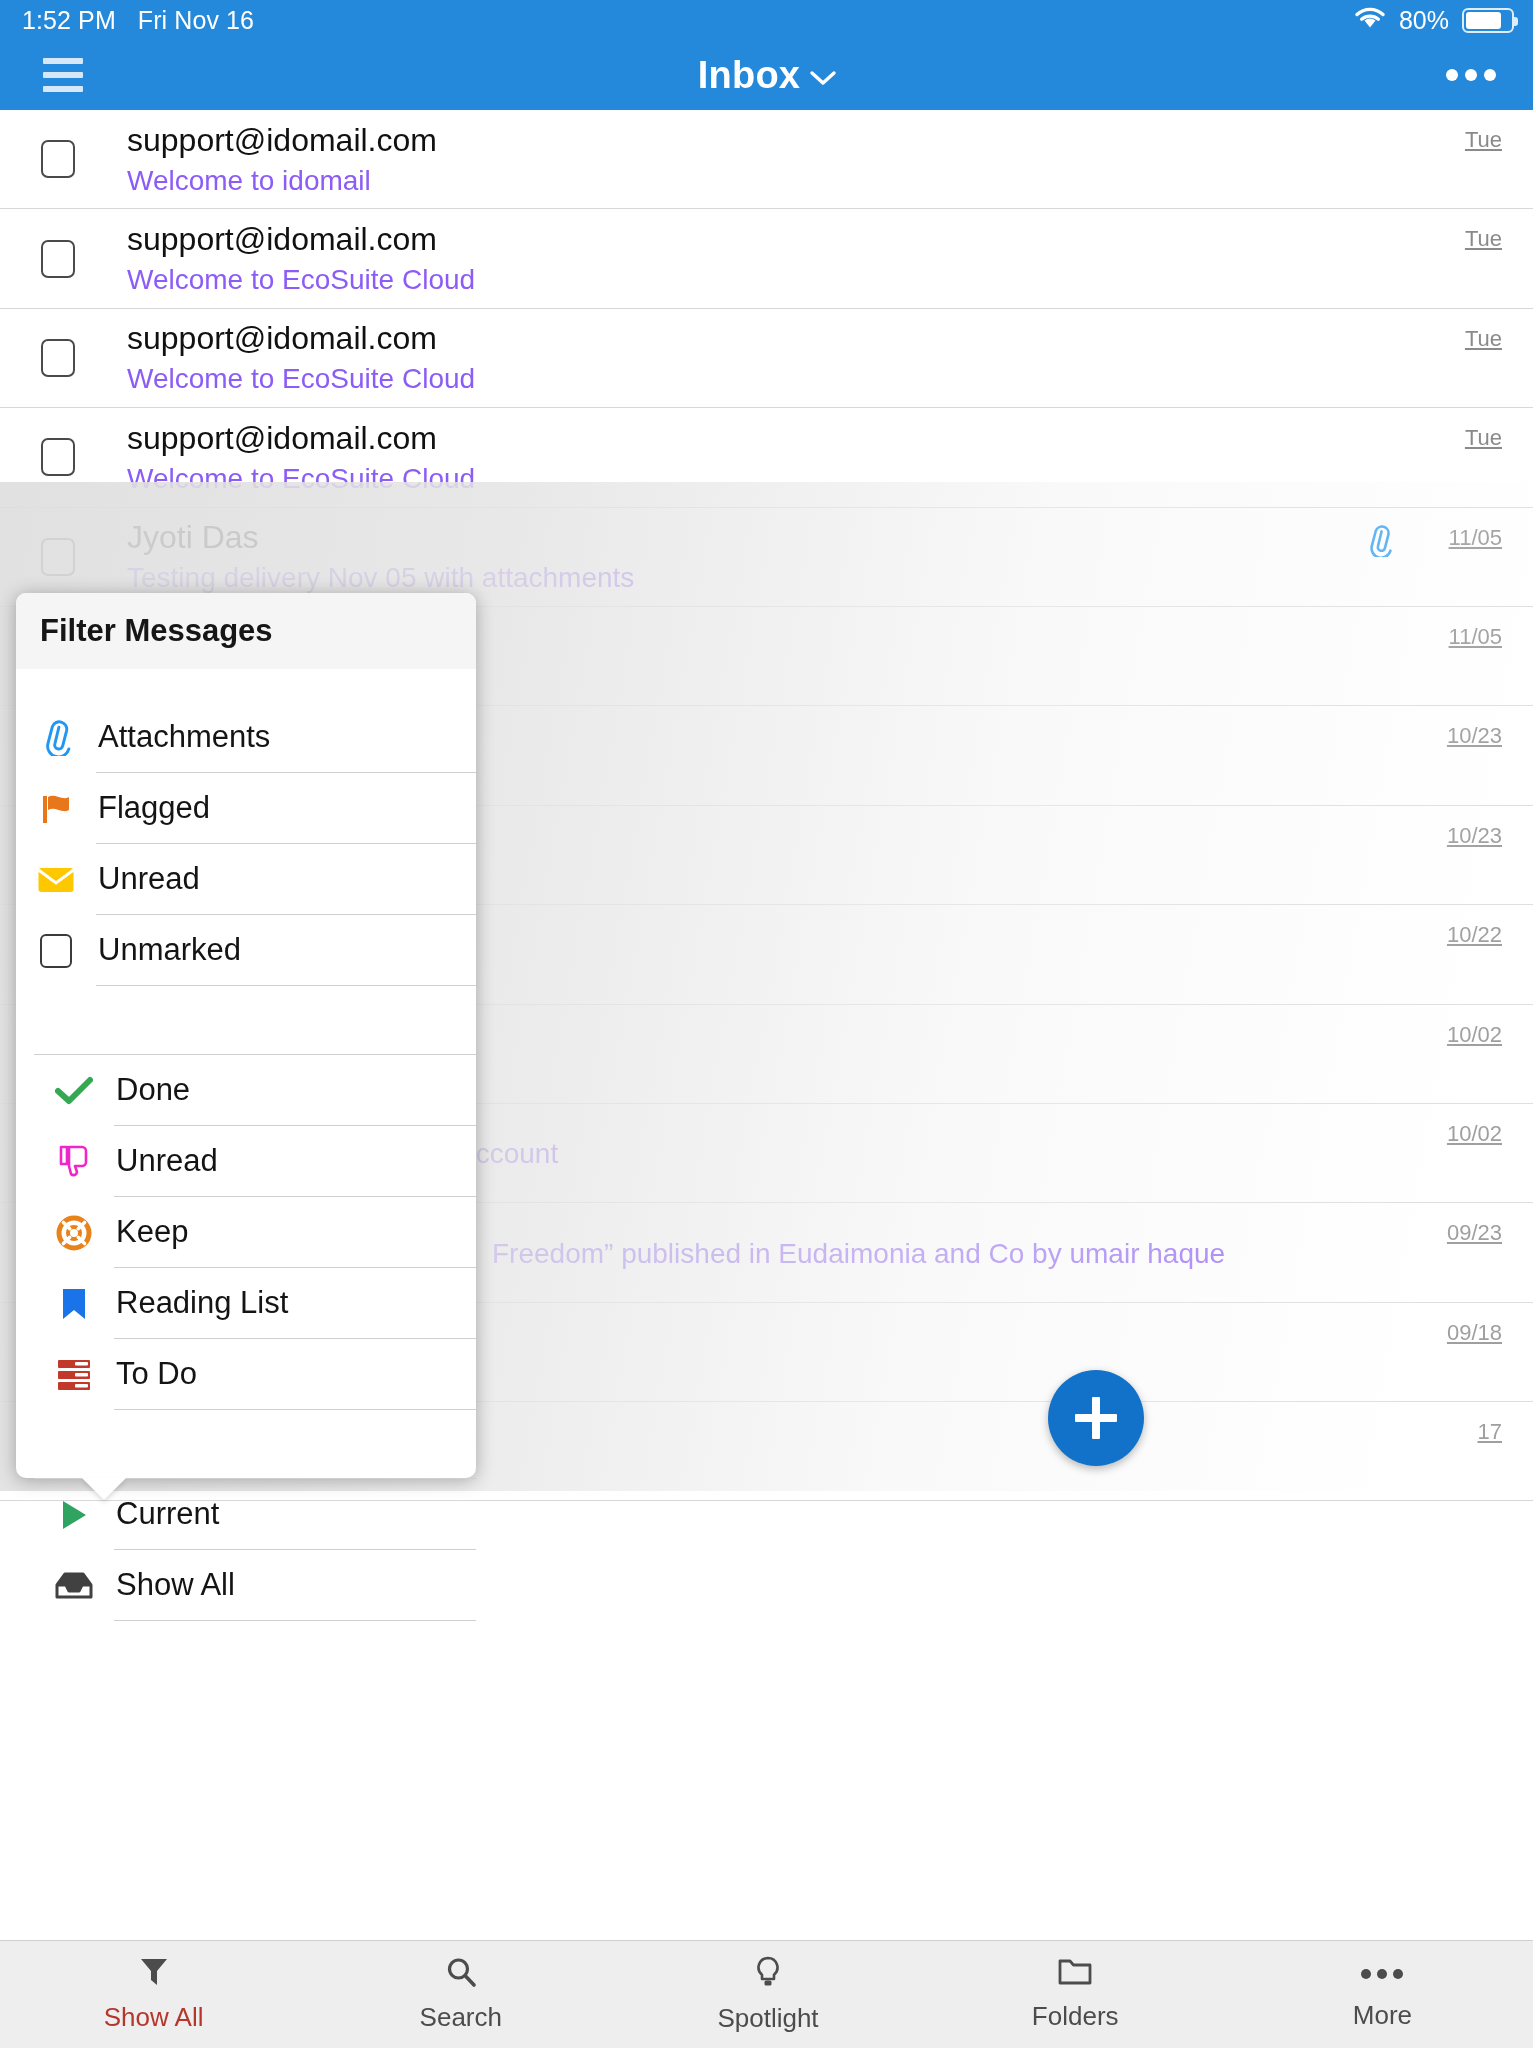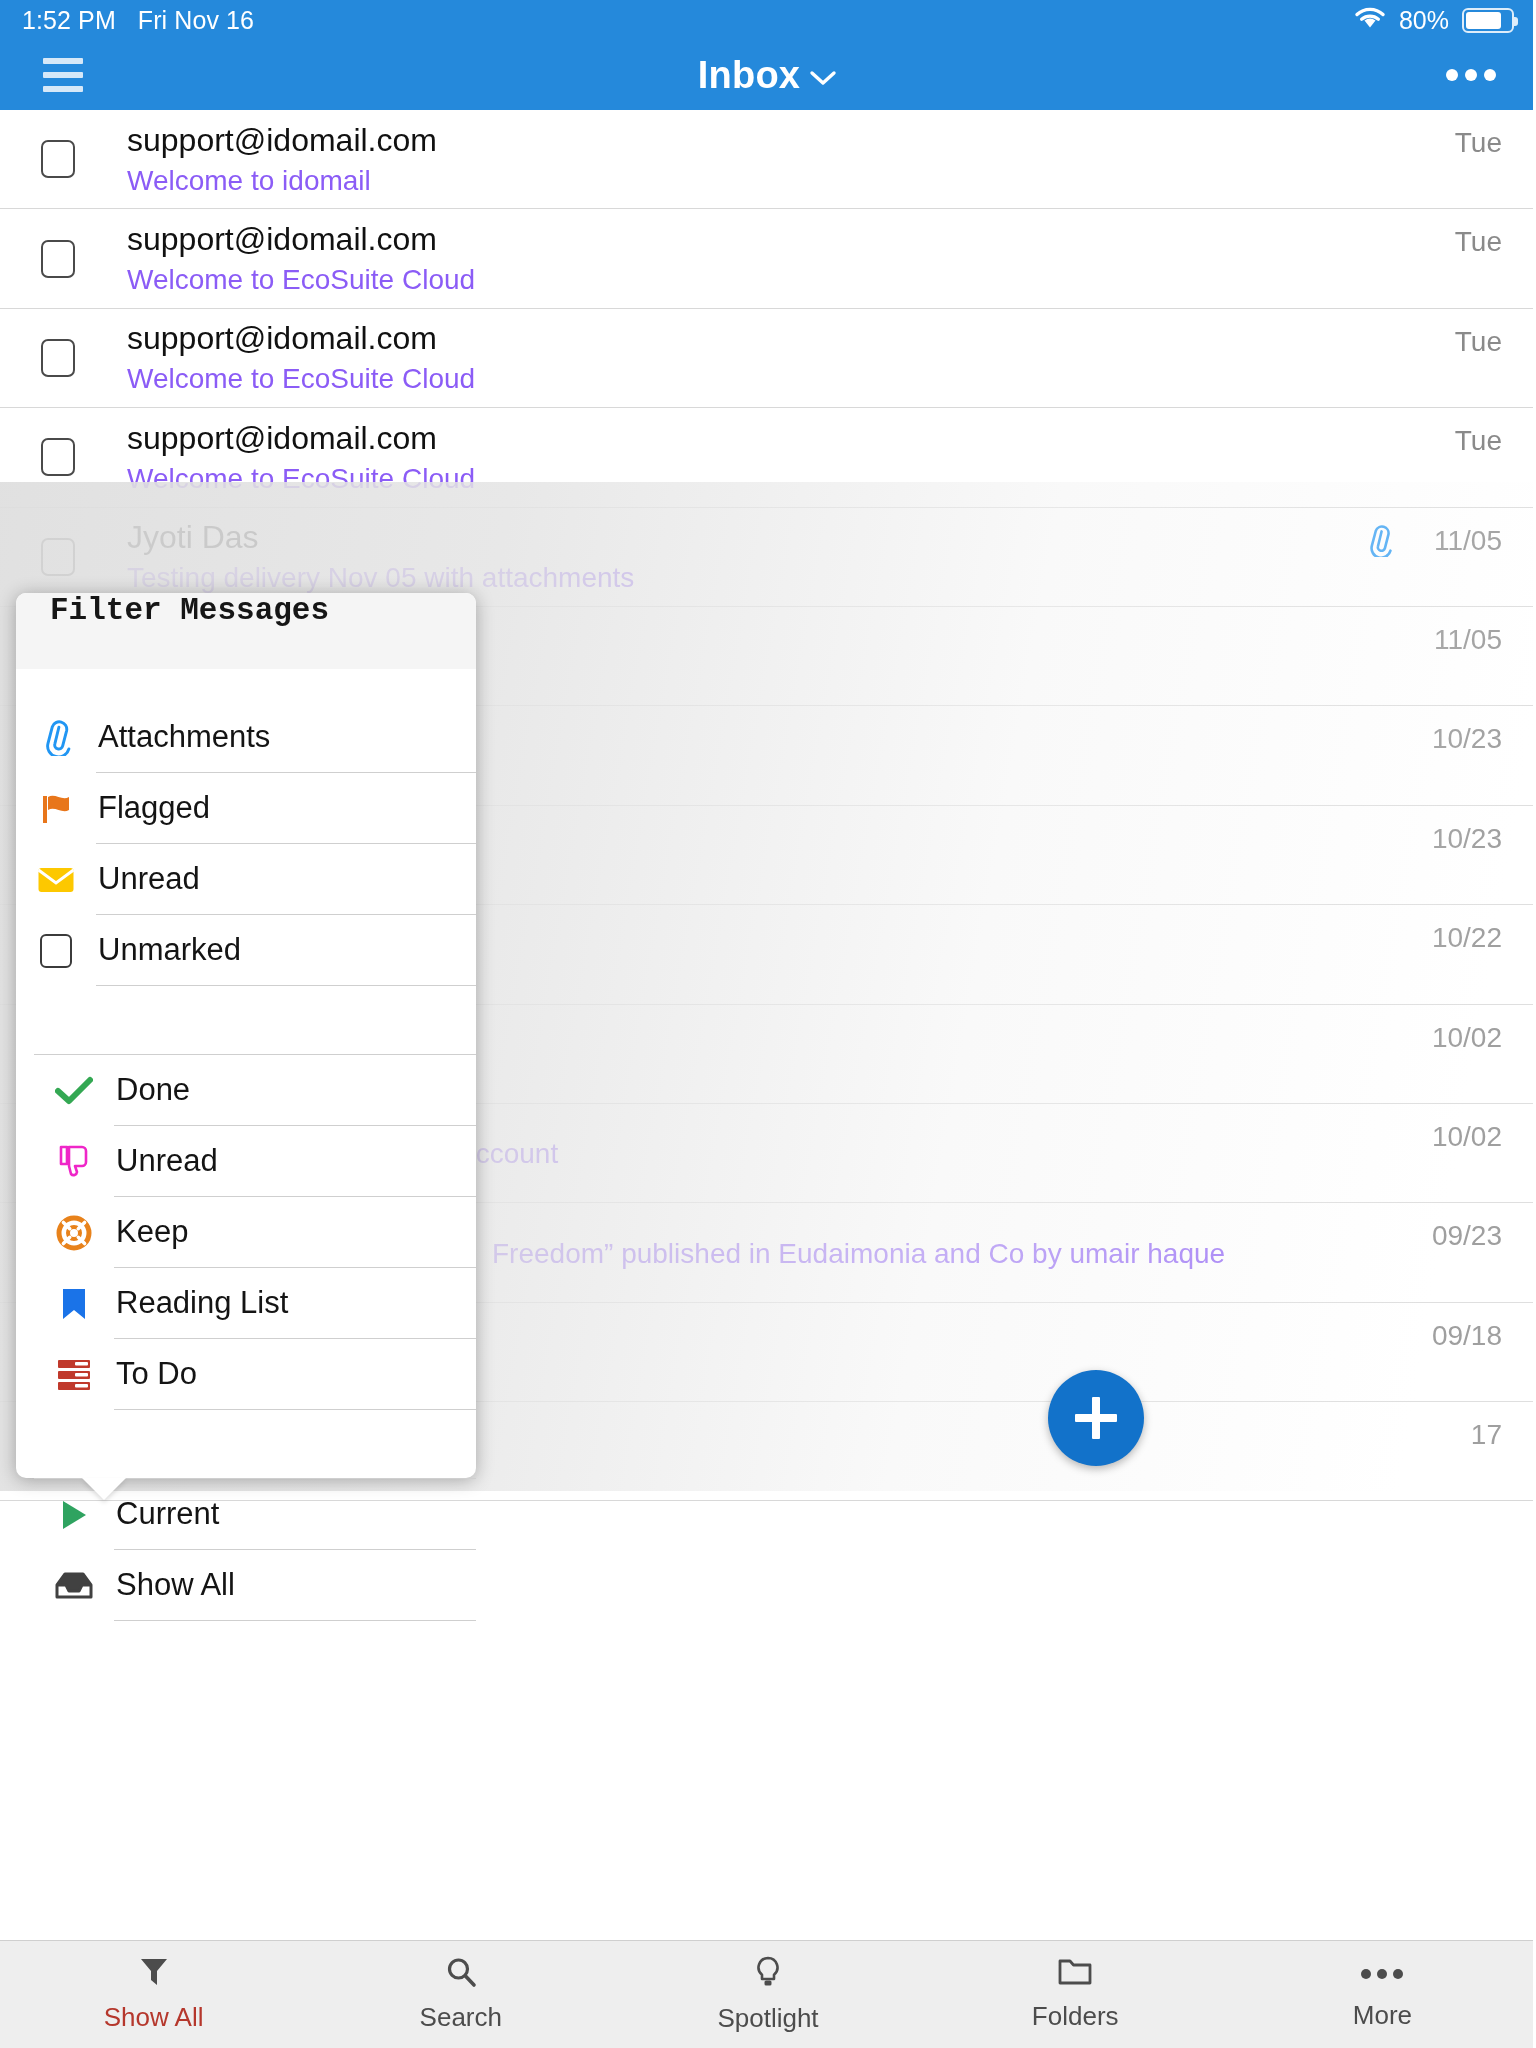--- a/index.html
+++ b/index.html
@@ -78,21 +78,21 @@
     overflow: hidden; text-overflow: clip;
   }
   .mailsubj {
     font-size: 28px; color: #8b5cf6; line-height: 1.3; margin-top: 3px;
     white-space: nowrap; overflow: hidden;
   }
   .mailmeta {
     display: flex; align-items: flex-start; gap: 18px;
     align-self: flex-start; margin-top: 17px; flex: 0 0 auto;
   }
-  .maildate { font-size: 28px; color: #8a8a8a; min-width: 90px; text-align: right; }
+  .maildate { font-size: 22px; color: #8a8a8a; min-width: 90px; text-align: right; text-decoration: underline; }
   .clip-ic { display: block; }
 
   
   .wash {
     position: absolute; top: 482px; left: 0; width: 1536px; height: 1009px;
     background: linear-gradient(100deg, rgba(222,222,222,.92) 0%, rgba(228,228,228,.85) 30%, rgba(244,244,244,.55) 62%, rgba(255,255,255,.18) 92%);
     pointer-events: none;
   }
 
   
@@ -115,21 +115,21 @@
   }
   .popup-arrow {
     position: absolute; left: 66px; bottom: -22px;
     width: 0; height: 0;
     border-left: 22px solid transparent; border-right: 22px solid transparent;
     border-top: 22px solid #ffffff;
     filter: drop-shadow(0 3px 2px rgba(0,0,0,.12));
   }
   .popup-head {
     height: 76px; background: #f5f5f5; border-radius: 10px 10px 0 0;
-    display: flex; align-items: flex-start; padding-left: 34px; font-family: Liberation Mono, monospace;
+    display: flex; align-items: center; padding-left: 24px;
   }
   .popup-title { font-size: 31px; font-weight: bold; color: #161616; }
   .gap-sm { height: 33px; }
   .gap-lg { height: 68px; }
   .fitem {
     height: 71px; display: flex; align-items: center; cursor: pointer;
   }
   .fitem .ic { width: 80px; display: flex; align-items: center; justify-content: center; flex: 0 0 80px; }
   .fitem .lbl {
     flex: 1; font-size: 31px; color: #141414;

